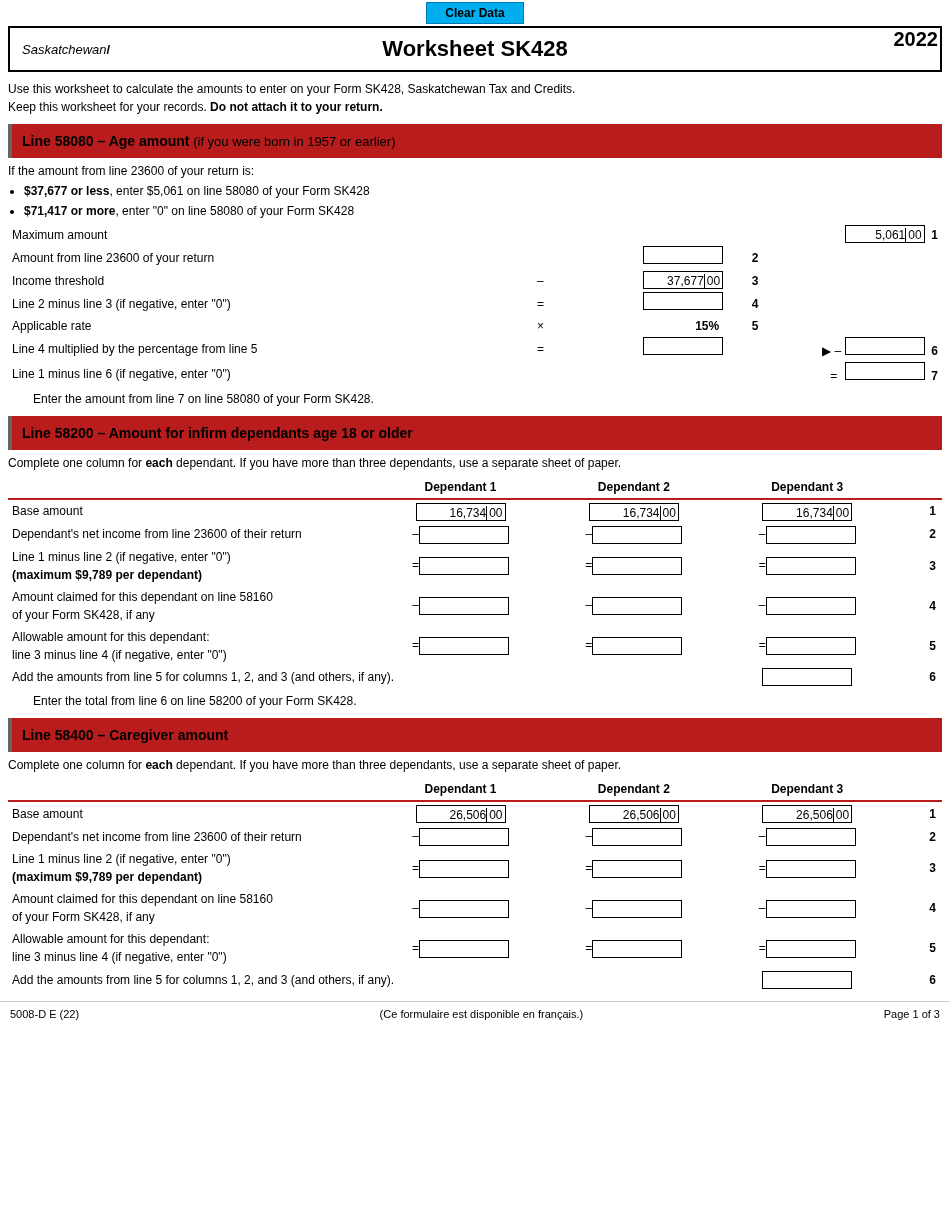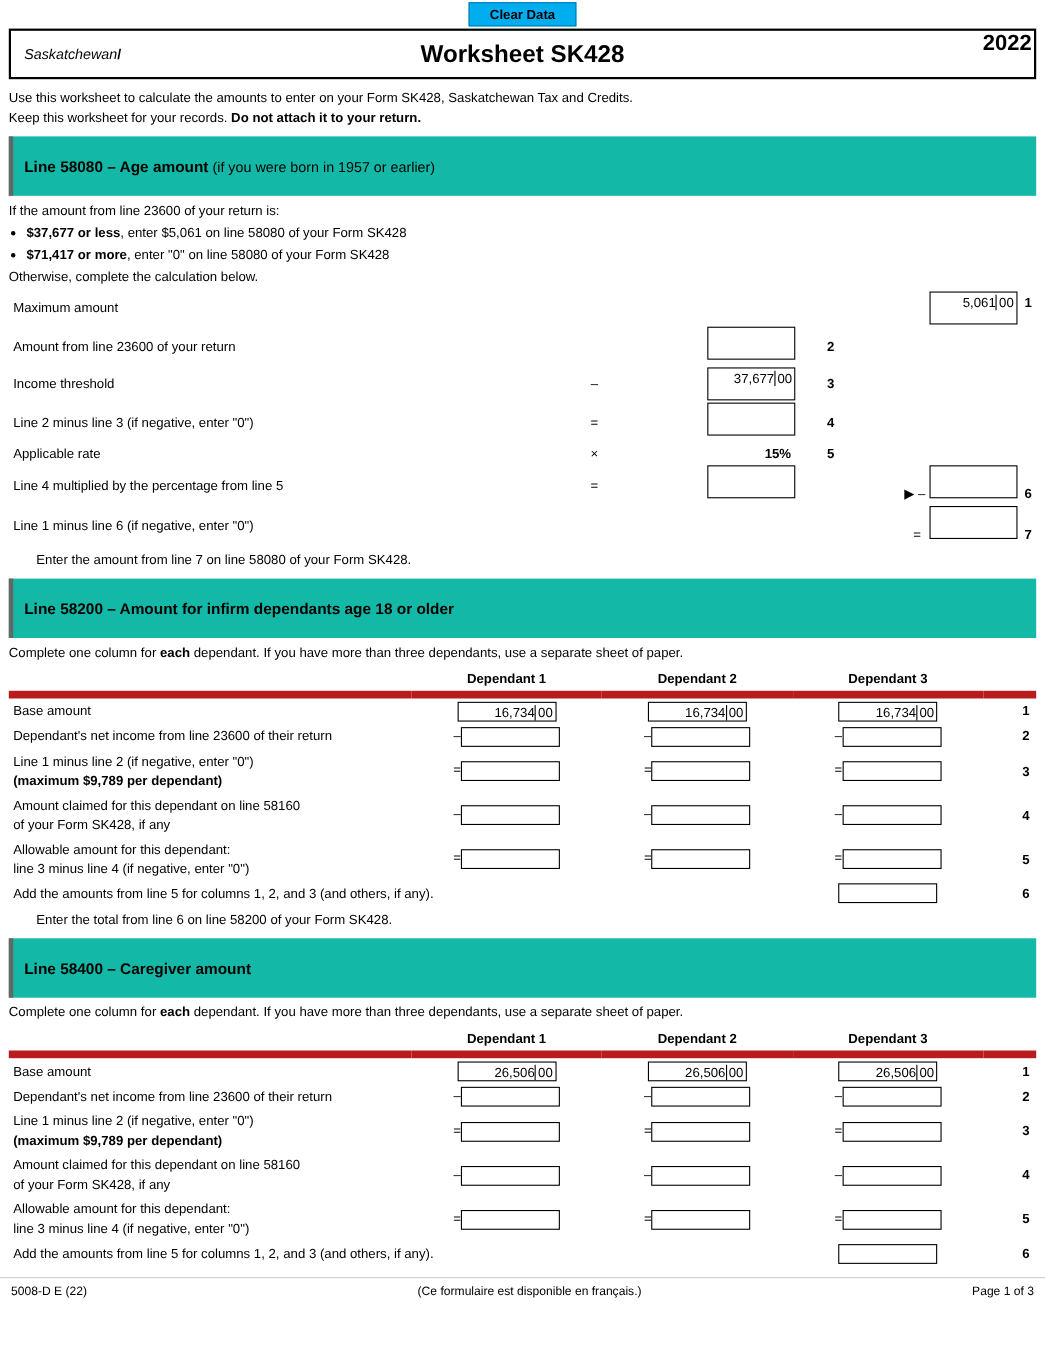--- a/index.html
+++ b/index.html
@@ -70,23 +70,23 @@
 
     
     .intro-text {
       margin: 8px 8px 6px 8px;
       font-size: 12px;
       line-height: 1.5;
     }
 
     
     .section-header {
-      background: #14b8a6;
+      background: #b91c1c;
       border-left: 4px solid #666;
-      padding: 19px 10px;
+      padding: 9px 10px;
       margin: 8px 8px 4px 8px;
       font-size: 13px;
     }
     .section-header strong {
       font-size: 14px;
     }
 
     
     .section-body {
       margin: 0 8px;
@@ -132,40 +132,40 @@
       font-weight: bold;
     }
     .calc-table .result-col {
       width: 17%;
       text-align: right;
     }
 
     .input-box {
       border: 1px solid #000;
       min-width: 80px;
-      height: 30px;
+      height: 18px;
       display: inline-block;
       text-align: right;
       padding-right: 2px;
       font-size: 12px;
       background: #fff;
     }
 
     
     .dep-table {
       width: 100%;
       border-collapse: collapse;
       margin: 4px 0;
       font-size: 12px;
     }
     .dep-table th {
       text-align: center;
       font-weight: bold;
       padding: 2px 4px;
-      border-bottom: 7px solid #b91c1c;
+      border-bottom: 2px solid #b91c1c;
     }
     .dep-table td {
       padding: 2px 4px;
       vertical-align: middle;
     }
     .dep-table .desc-col {
       width: 38%;
     }
     .dep-table .dep-col {
       width: 18%;
@@ -239,21 +239,20 @@
 <div class="section-body section-wrap">
   <p>If the amount from line 23600 of your return is:</p>
   <ul class="bullet-list">
     <li>
       <strong>$37,677 or less</strong><span>, enter $5,061 on line 58080 of your Form SK428</span>
     </li>
     <li>
       <strong>$71,417 or more</strong><span>, enter "0" on line 58080 of your Form SK428</span>
     </li>
   </ul>
-  <p>Otherwise, complete the calculation below.</p>
 
   <table class="calc-table">
     <tbody>
 
       <tr>
         <td class="label-col">Maximum amount</td>
         <td class="symbol-col"></td>
         <td class="input-col"></td>
         <td class="line-col"></td>
         <td class="result-col">

